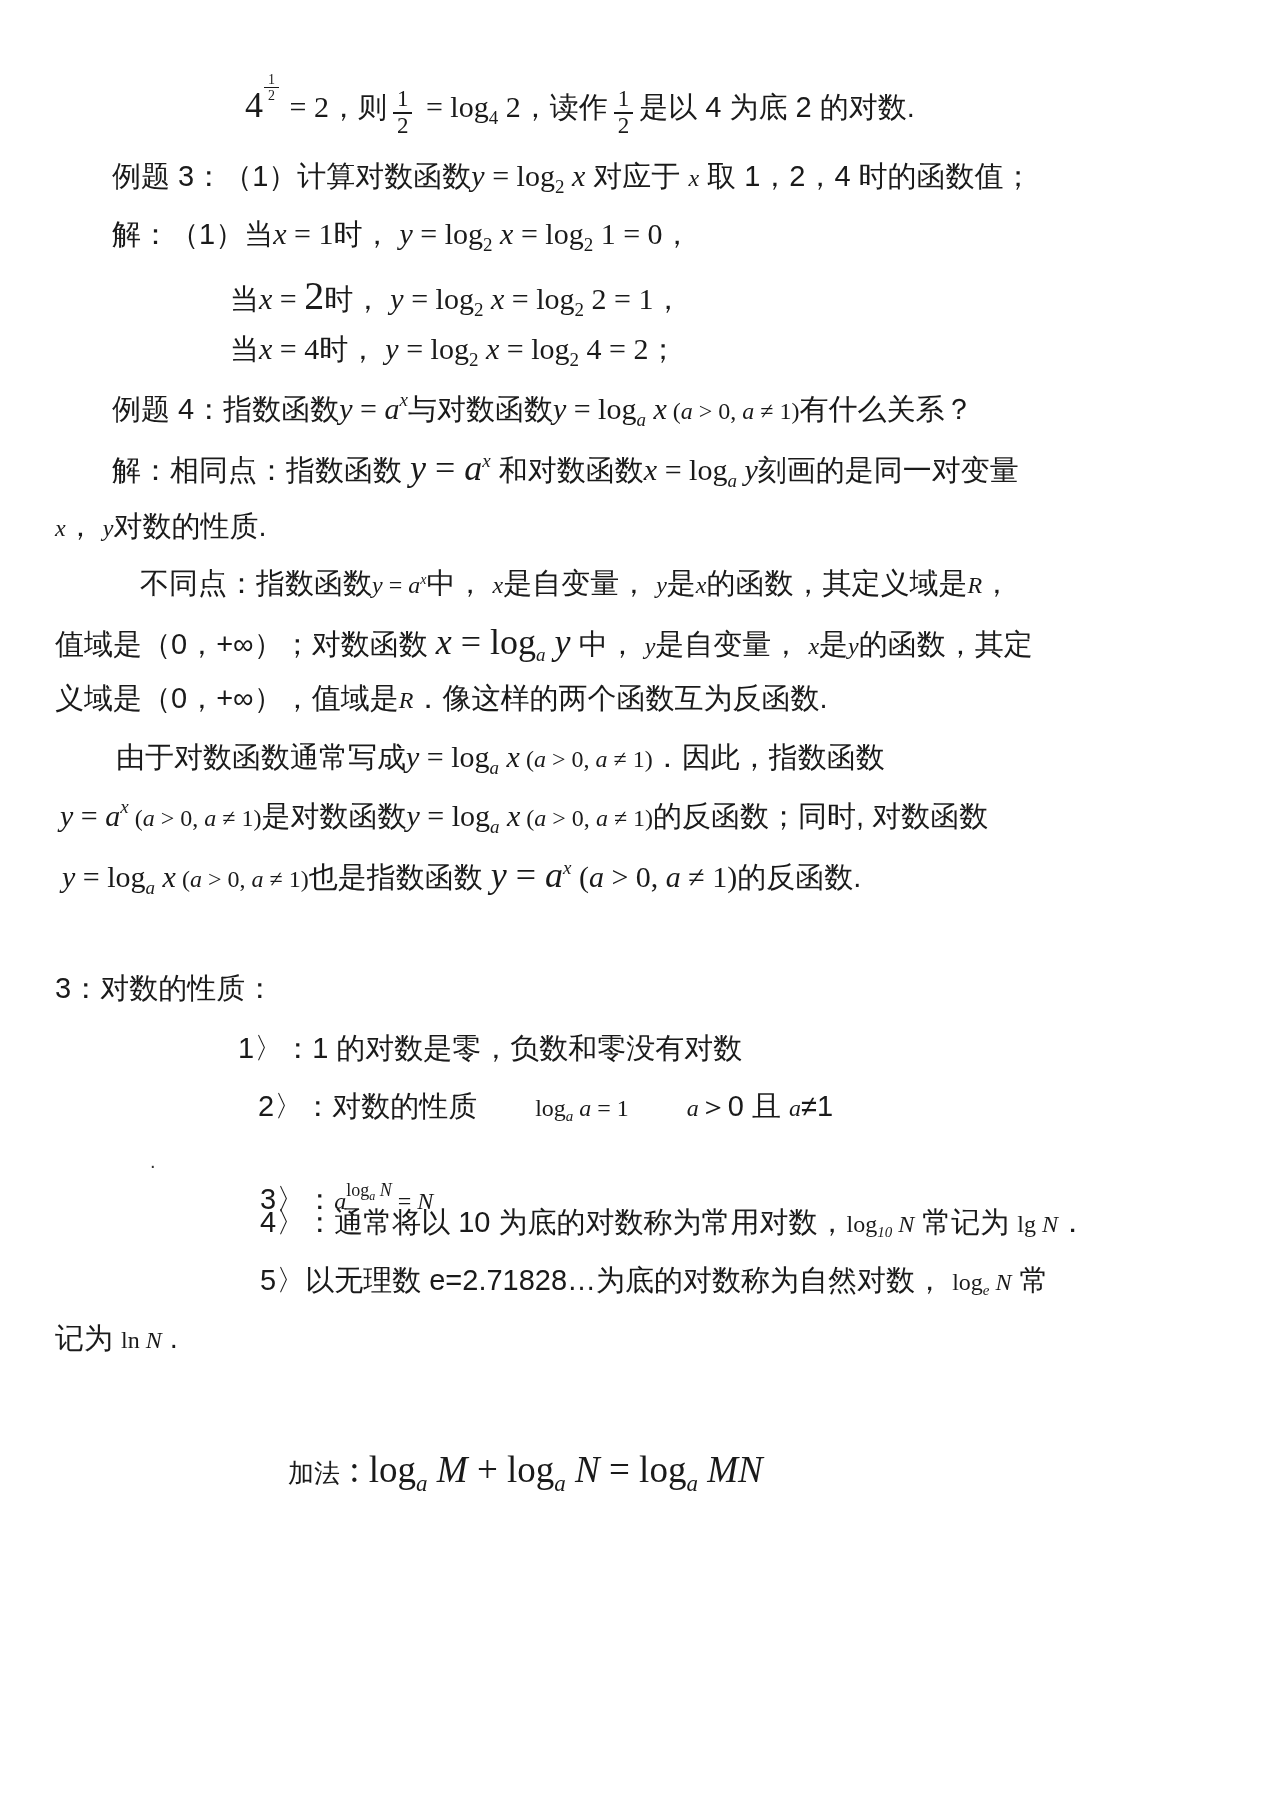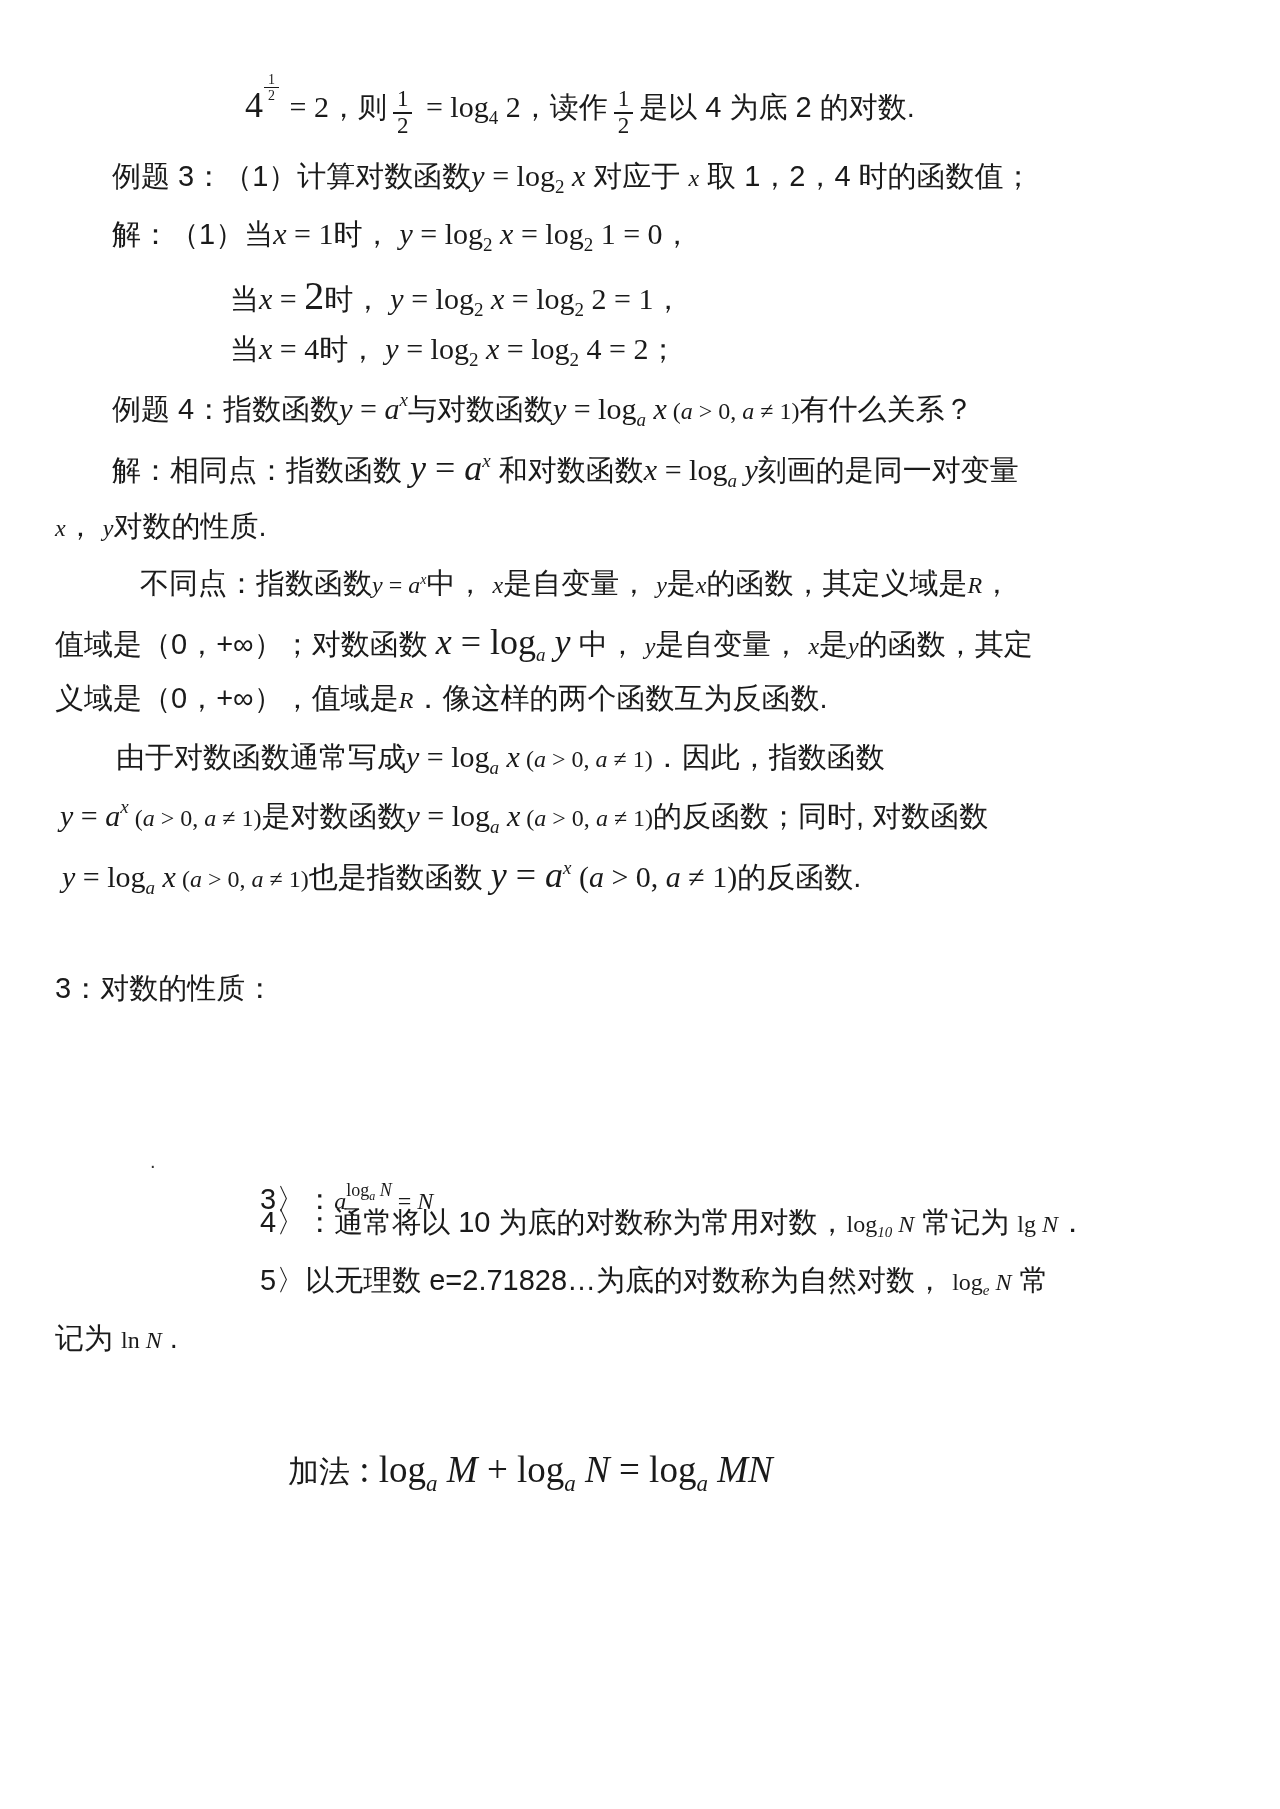--- a/index.html
+++ b/index.html
@@ -42,21 +42,21 @@
 
   
   .frac { display: inline-block; text-align: center; vertical-align: middle;
           font-family: "Liberation Serif", serif; font-size: 23px; line-height: 1.08; margin: 0 6px; }
   .frac .num { display: block; padding: 0 4px; }
   .frac .den { display: block; border-top: 2px solid #1a1a1a; padding: 0 4px; }
   .frac.sfrac { font-size: 14px; vertical-align: 17px; margin: 0 3px 0 1px; }
   .frac.sfrac .den { border-top: 1px solid #1a1a1a; }
 
   
-  .big .cn   { font-size: 31px; }
+  .big .cn   { font-size: 26px; }
   .big .r    { font-size: 37px; }
   .big .m    { font-size: 37px; }
   .big .subi { font-size: 23px; vertical-align: -9px; }
 </style>
 </head>
 <body>
 
 <div class="page" style="background: rgb(255, 255, 255); color: rgb(26, 26, 26);">
     <div class="line" style="left: 245px; top: 72px;"><span class="r lg2">4</span><span class="frac sfrac"><span class="num">1</span><span class="den">2</span></span><span class="r"> = 2</span><span class="cn">，则</span><span class="frac"><span class="num">1</span><span class="den">2</span></span><span class="r"> = log</span><span class="sub">4</span><span class="r"> 2</span><span class="cn">，读作</span><span class="frac"><span class="num">1</span><span class="den">2</span></span><span class="cn">是以 4 为底 2 的对数.</span></div>
     <div class="line" style="left: 112px; top: 157px;"><span class="cn b">例题 3：</span><span class="cn">（1）计算对数函数</span><span class="m">y</span><span class="r"> = log</span><span class="sub">2</span><span class="m"> x</span><span class="cn"> 对应于 </span><span class="ms">x</span><span class="cn"> 取 1，2，4 时的函数值；</span></div>
@@ -66,19 +66,21 @@
     <div class="line" style="left: 112px; top: 389px;"><span class="cn b">例题 4：</span><span class="cn">指数函数</span><span class="m">y</span><span class="r"> = </span><span class="m">a</span><span class="supi">x</span><span class="cn">与对数函数</span><span class="m">y</span><span class="r"> = log</span><span class="subi">a</span><span class="m"> x</span><span class="rs"> (</span><span class="ms">a</span><span class="rs"> &gt; 0, </span><span class="ms">a</span><span class="rs"> ≠ 1)</span><span class="cn">有什么关系？</span></div>
     <div class="line" style="left: 112px; top: 447px;"><span class="cn b">解：</span><span class="cn">相同点：指数函数  </span><span class="m lg2">y</span><span class="r lg2"> = </span><span class="m lg2">a</span><span class="supi">x</span><span class="cn"> 和对数函数</span><span class="m">x</span><span class="r"> = log</span><span class="subi">a</span><span class="m"> y</span><span class="cn">刻画的是同一对变量</span></div>
     <div class="line" style="left: 55px; top: 507px;"><span class="ms">x</span><span class="cn">， </span><span class="ms">y</span><span class="cn">对数的性质.</span></div>
     <div class="line" style="left: 140px; top: 564px;"><span class="cn">不同点：指数函数</span><span class="ms">y</span><span class="rs"> = </span><span class="ms">a</span><span class="supis">x</span><span class="cn">中， </span><span class="ms">x</span><span class="cn">是自变量， </span><span class="ms">y</span><span class="cn">是</span><span class="ms">x</span><span class="cn">的函数，其定义域是</span><span class="ms">R</span><span class="cn">，</span></div>
     <div class="line" style="left: 55px; top: 621px;"><span class="cn">值域是（0，+∞）；对数函数  </span><span class="m lg2">x</span><span class="r lg2"> = log</span><span class="subi">a</span><span class="m lg2"> y</span><span class="cn"> 中， </span><span class="ms">y</span><span class="cn">是自变量， </span><span class="ms">x</span><span class="cn">是</span><span class="ms">y</span><span class="cn">的函数，其定</span></div>
     <div class="line" style="left: 55px; top: 679px;"><span class="cn">义域是（0，+∞），值域是</span><span class="ms">R</span><span class="cn">．</span><span class="cn b">像这样的两个函数互为反函数.</span></div>
     <div class="line" style="left: 116px; top: 738px;"><span class="cn">由于对数函数通常写成</span><span class="m">y</span><span class="r"> = log</span><span class="subi">a</span><span class="m"> x</span><span class="rs"> (</span><span class="ms">a</span><span class="rs"> &gt; 0, </span><span class="ms">a</span><span class="rs"> ≠ 1)</span><span class="cn">．因此，指数函数</span></div>
     <div class="line" style="left: 60px; top: 796px;"><span class="m">y</span><span class="r"> = </span><span class="m">a</span><span class="supi">x</span><span class="rs"> (</span><span class="ms">a</span><span class="rs"> &gt; 0, </span><span class="ms">a</span><span class="rs"> ≠ 1)</span><span class="cn">是对数函数</span><span class="m">y</span><span class="r"> = log</span><span class="subi">a</span><span class="m"> x</span><span class="rs"> (</span><span class="ms">a</span><span class="rs"> &gt; 0, </span><span class="ms">a</span><span class="rs"> ≠ 1)</span><span class="cn">的</span><span class="cn b">反函数</span><span class="cn">；同时, 对数函数</span></div>
     <div class="line" style="left: 62px; top: 854px;"><span class="m">y</span><span class="r"> = log</span><span class="subi">a</span><span class="m"> x</span><span class="rs"> (</span><span class="ms">a</span><span class="rs"> &gt; 0, </span><span class="ms">a</span><span class="rs"> ≠ 1)</span><span class="cn">也是指数函数 </span><span class="m lg2">y</span><span class="r lg2"> = </span><span class="m lg2">a</span><span class="supi">x</span><span class="r"> (</span><span class="m">a</span><span class="r"> &gt; 0, </span><span class="m">a</span><span class="r"> ≠ 1)</span><span class="cn">的</span><span class="cn b">反函数</span><span class="cn">.</span></div>
     <div class="line" style="left: 55px; top: 969px;"><span class="cn b">3：</span><span class="cn">对数的性质：</span></div>
+    <div class="line" style="left: 238px; top: 1029px;"><span class="cn">1〉：1 的对数是零，负数和零没有对数</span></div>
+    <div class="line" style="left: 258px; top: 1087px;"><span class="cn">2〉：对数的性质</span><span class="cn">　　</span><span class="rs">log</span><span class="subs">a</span><span class="ms"> a</span><span class="rs"> = 1</span><span class="cn">　　</span><span class="ms">a</span><span class="cn">＞0 且 </span><span class="ms">a</span><span class="cn">≠1</span></div>
     <div class="line" style="left: 150px; top: 1150px;"><span class="dot">.</span></div>
     <div class="line" style="left: 260px; top: 1143px; margin-top: 37px;"><span class="cn">3〉：</span><span class="ms">a</span><span class="xsup"><span class="xr">log</span><span class="xsubi">a</span><span class="xi"> N</span></span><span class="rs"> = </span><span class="ms">N</span></div>
     <div class="line" style="left: 260px; top: 1203px;"><span class="cn">4〉：通常将以 10 为底的对数称为常用对数，</span><span class="rs">log</span><span class="subs">10</span><span class="ms"> N</span><span class="cn"> 常记为 </span><span class="rs">lg</span><span class="ms"> N</span><span class="cn">．</span></div>
     <div class="line" style="left: 260px; top: 1261px;"><span class="cn">5〉以无理数 e=2.71828…为底的对数称为自然对数， </span><span class="rs">log</span><span class="subs">e</span><span class="ms"> N</span><span class="cn"> 常</span></div>
     <div class="line" style="left: 55px; top: 1319px;"><span class="cn">记为 </span><span class="rs">ln</span><span class="ms"> N</span><span class="cn"> .</span></div>
     <div class="line big" style="left: 288px; top: 1448px;"><span class="cn">加法</span><span class="r"> : log</span><span class="subi">a</span><span class="m"> M</span><span class="r"> + log</span><span class="subi">a</span><span class="m"> N</span><span class="r"> = log</span><span class="subi">a</span><span class="m"> MN</span></div>
   </div>
 
 </body></html>

